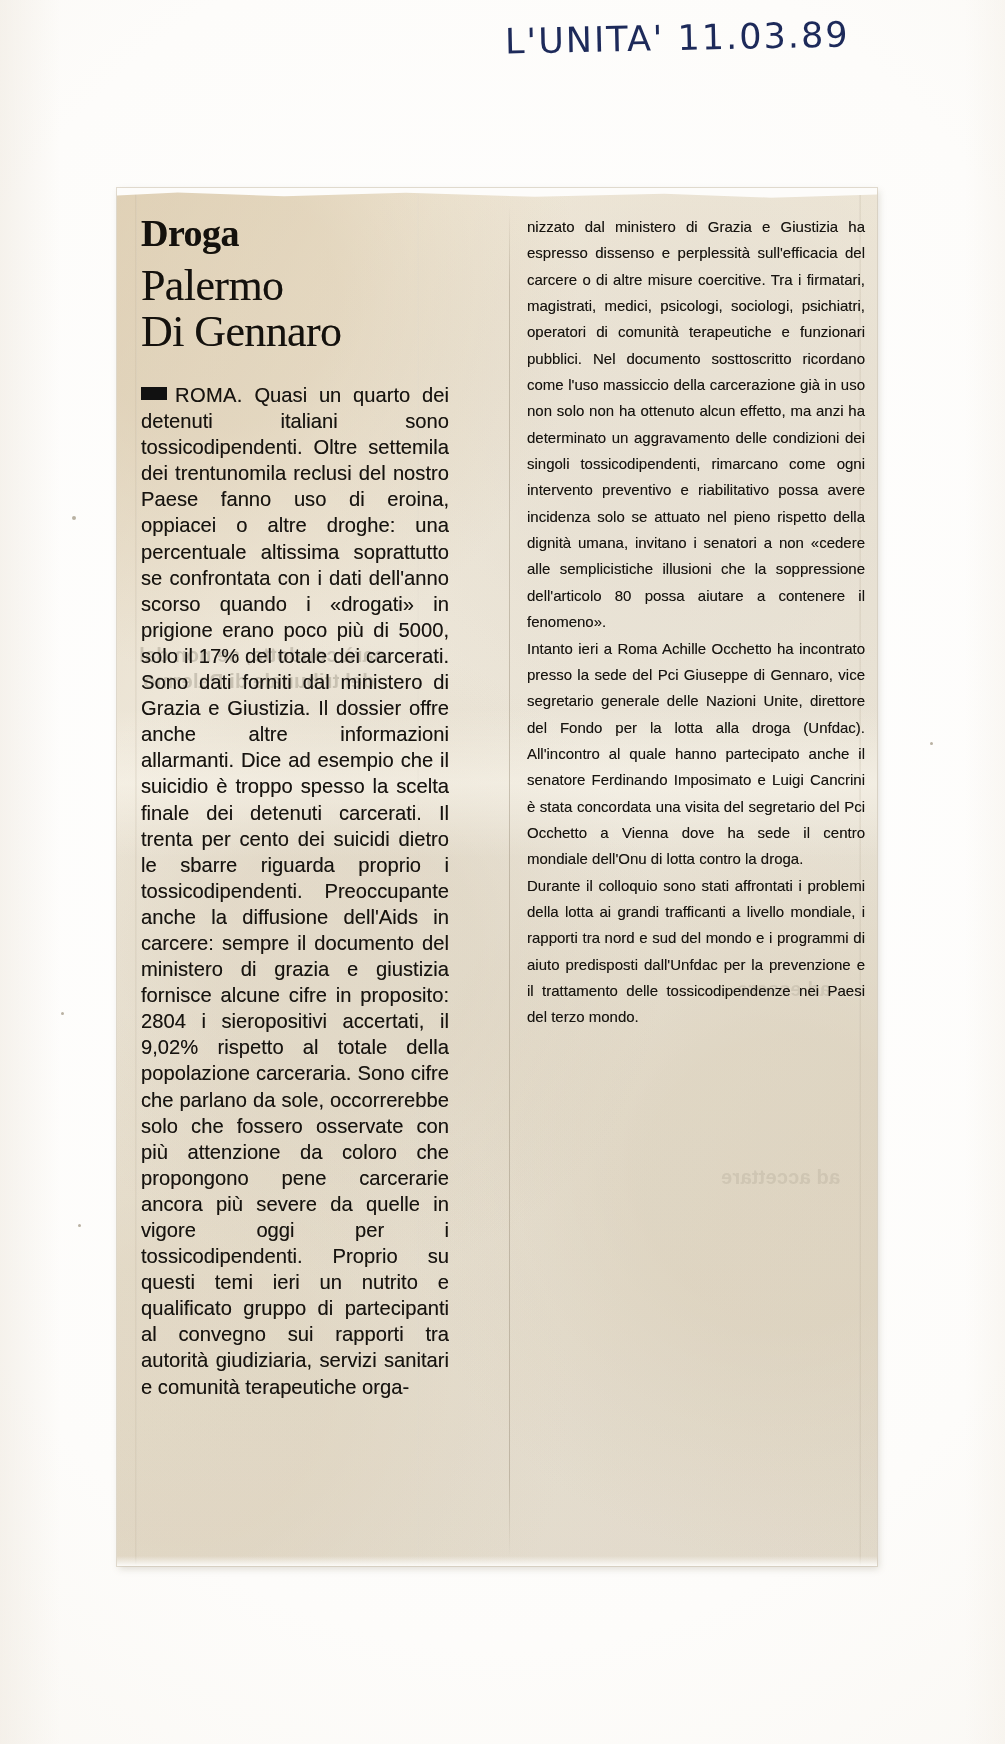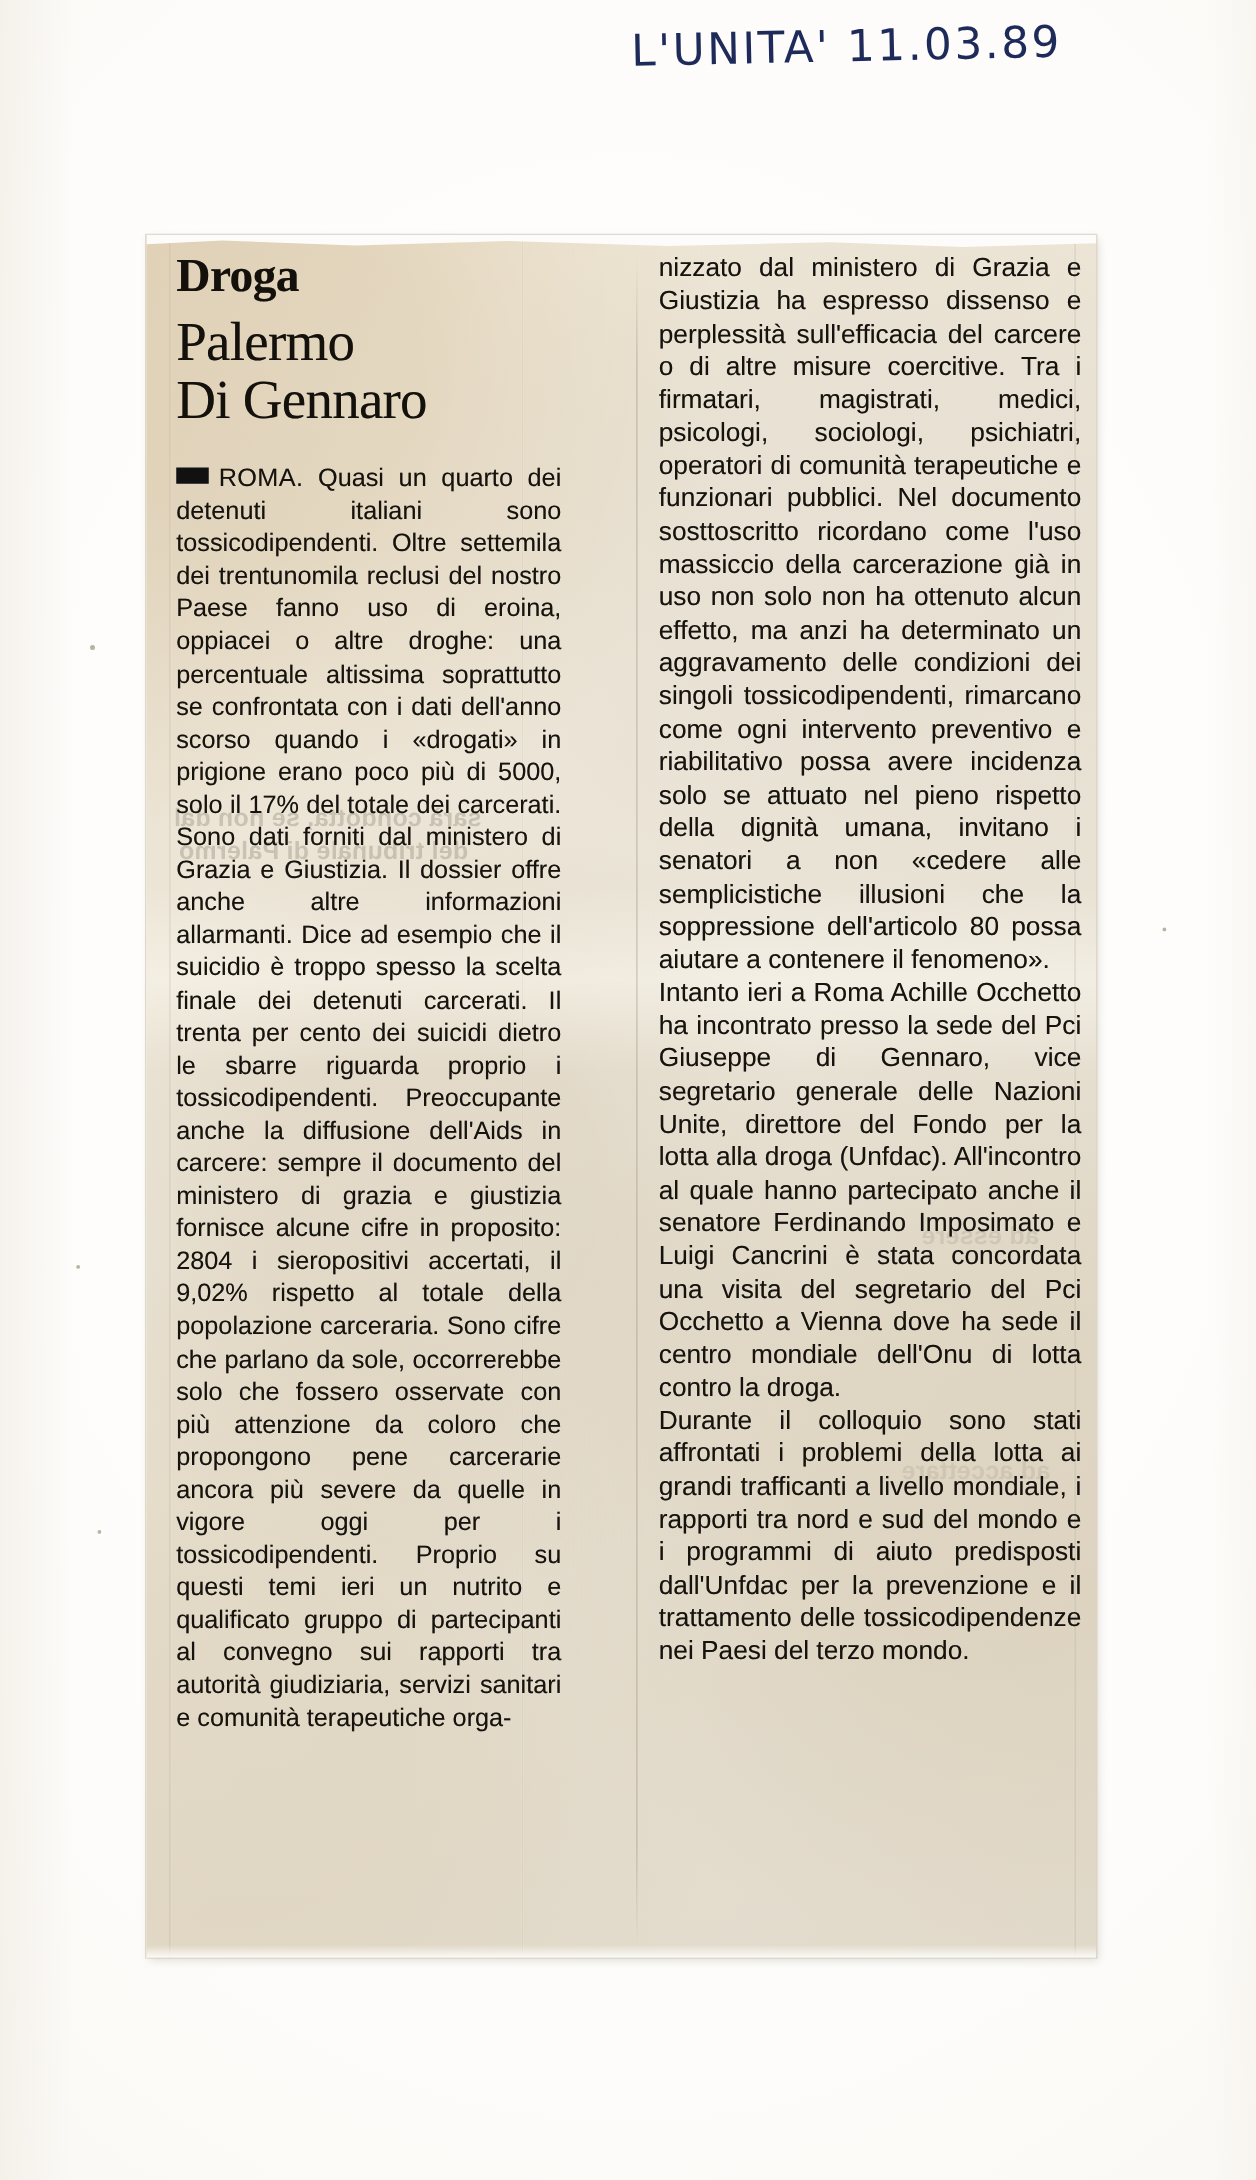--- a/index.html
+++ b/index.html
@@ -141,36 +141,36 @@
     line-height:26.2px;
     color:#16130f;
     text-align:justify;
     text-justify:inter-word;
     margin:0;
     padding:0 4px 0 6px;
     hyphens:none;
     -webkit-font-smoothing:none;
   }
   #col-left .body-text{font-size:20.2px;line-height:26.1px;}
-  #col-right .body-text{font-size:21px;line-height:26.35px;}
+  #col-right .body-text{font-size:15px;line-height:26.35px;}
   .body-text p{margin:0;text-align:justify;}
   .body-text p.first-line-block{text-indent:0;}
 
   
   #dateline-bullet{
     display:inline-block;
     width:26px;height:13px;
     background:#111;
     margin-right:8px;
     vertical-align:2px;
   }
   #dateline{font-weight:400;letter-spacing:.3px;}
 
   
-  .body-text,#headline{text-shadow:0 0 .45px rgba(20,17,13,.42);}
+  .body-text,#headline{text-shadow:0 0 .45px rgba(20,17,13,.42);margin-top:12px;}
 
   
   #cut-bottom{
     position:absolute;left:0;bottom:0;width:100%;height:10px;
     background:linear-gradient(0deg,#fbfaf7 0%,rgba(251,250,247,0) 100%);
     pointer-events:none;
   }
   
   .speck{position:absolute;background:#b9b1a2;border-radius:50%;pointer-events:none;}
 </style>

